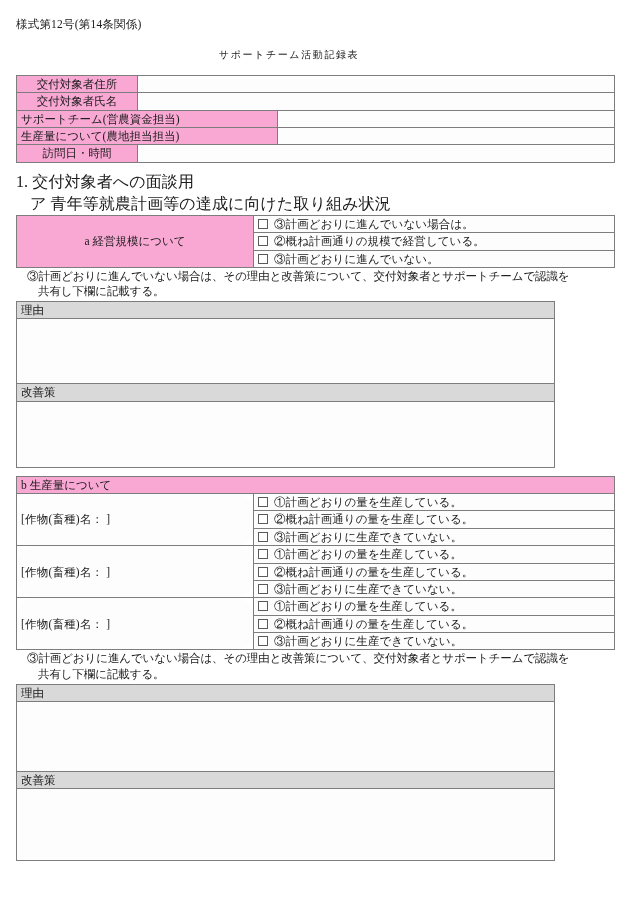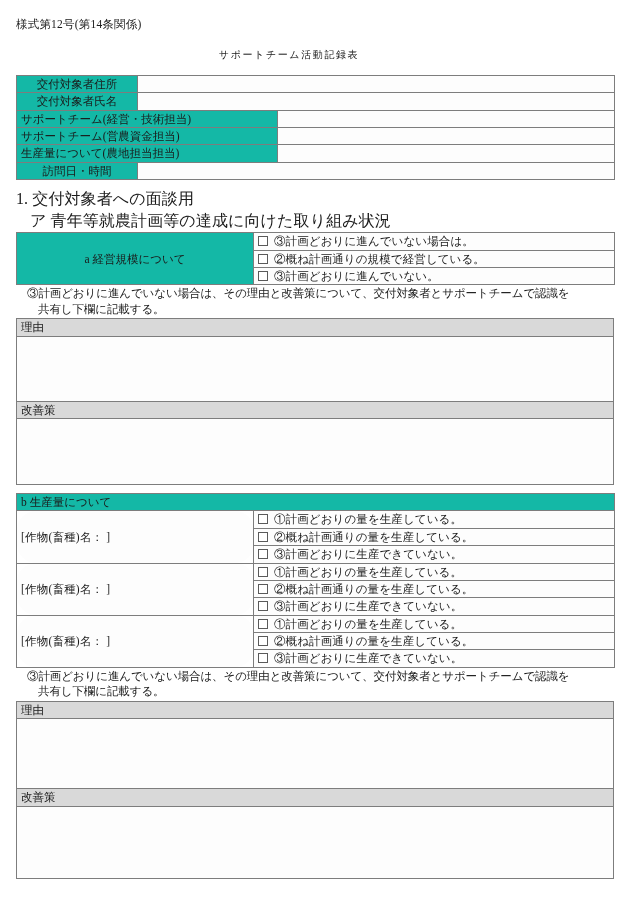--- a/index.html
+++ b/index.html
@@ -51,35 +51,35 @@
     line-height: 1.35;
     letter-spacing: -0.1px;
     padding: 1px 0 1px 0;
   }
   .note .l1 { display: block; padding-left: 11px; text-indent: 0; }
   .note .l2 { display: block; padding-left: 22px; }
 
   
   table.grid {
     border-collapse: collapse;
-    width: 598px;
+    width: 539px;
     table-layout: fixed;
   }
   table.grid td {
     border: 1px solid #7d7d7d;
     font-size: 11.5px;
     line-height: 1.25;
     padding: 1px 4px;
     vertical-align: middle;
     height: 15px;
     box-sizing: border-box;
     overflow: hidden;
     white-space: nowrap;
   }
-  td.gray  { background: #14b8a6; }
+  td.gray  { background: #f9a8d4; }
   td.white { background: #fdfdfd; }
   td.ctr   { text-align: center; }
 
   
   .tbl-header { margin-top: 4px; margin-bottom: 0; }
   .tbl-header td { height: 16px; }
 
   
   .tbl-opts { margin-top: 0; }
   .tbl-opts td { height: 16px; }
@@ -120,24 +120,20 @@
     <tbody>
       <tr>
         <td class="gray ctr" colspan="1">交付対象者住所</td>
         <td class="white" colspan="2"></td>
       </tr>
       <tr>
         <td class="gray ctr" colspan="1">交付対象者氏名</td>
         <td class="white" colspan="2"></td>
       </tr>
       <tr>
-        <td class="gray" colspan="2">サポートチーム(経営・技術担当)</td>
-        <td class="white"></td>
-      </tr>
-      <tr>
         <td class="gray" colspan="2">サポートチーム(営農資金担当)</td>
         <td class="white"></td>
       </tr>
       <tr>
         <td class="gray" colspan="2">生産量について(農地担当担当)</td>
         <td class="white"></td>
       </tr>
       <tr>
         <td class="gray ctr" colspan="1">訪問日・時間</td>
         <td class="white" colspan="2"></td>

